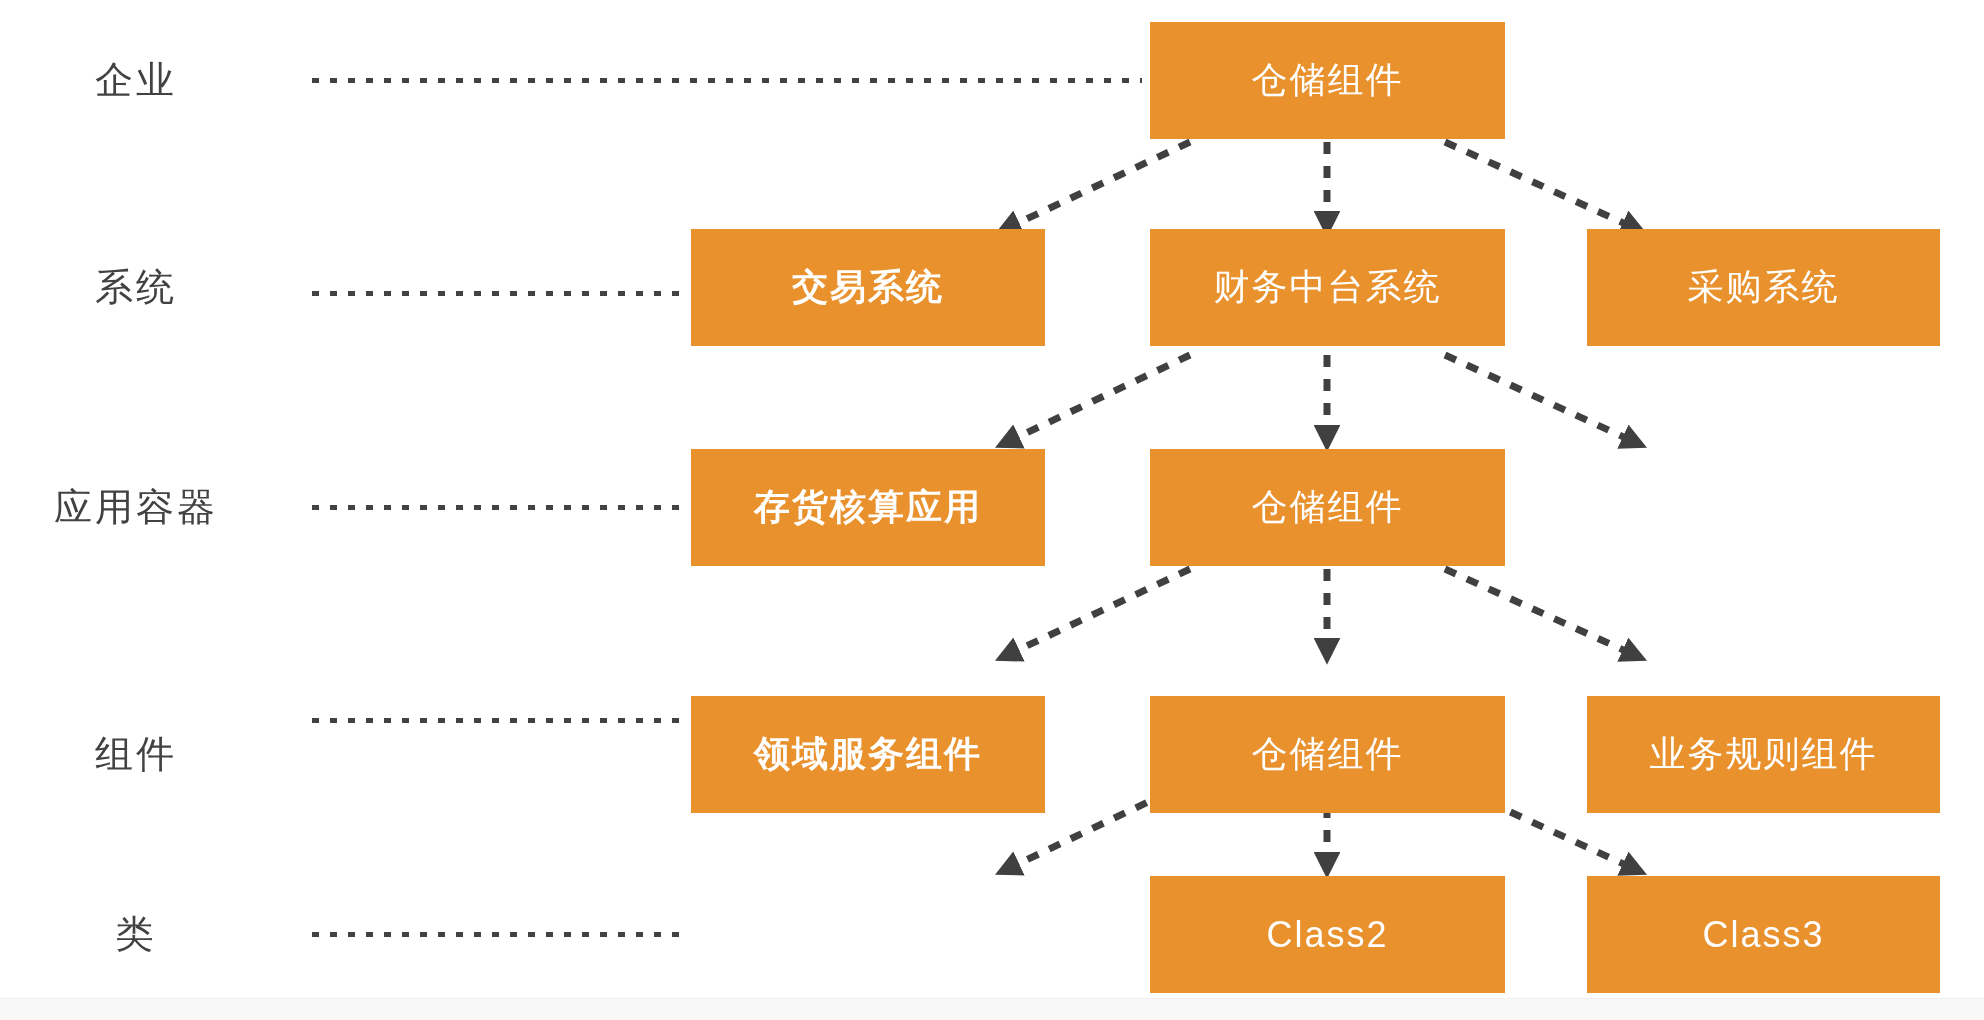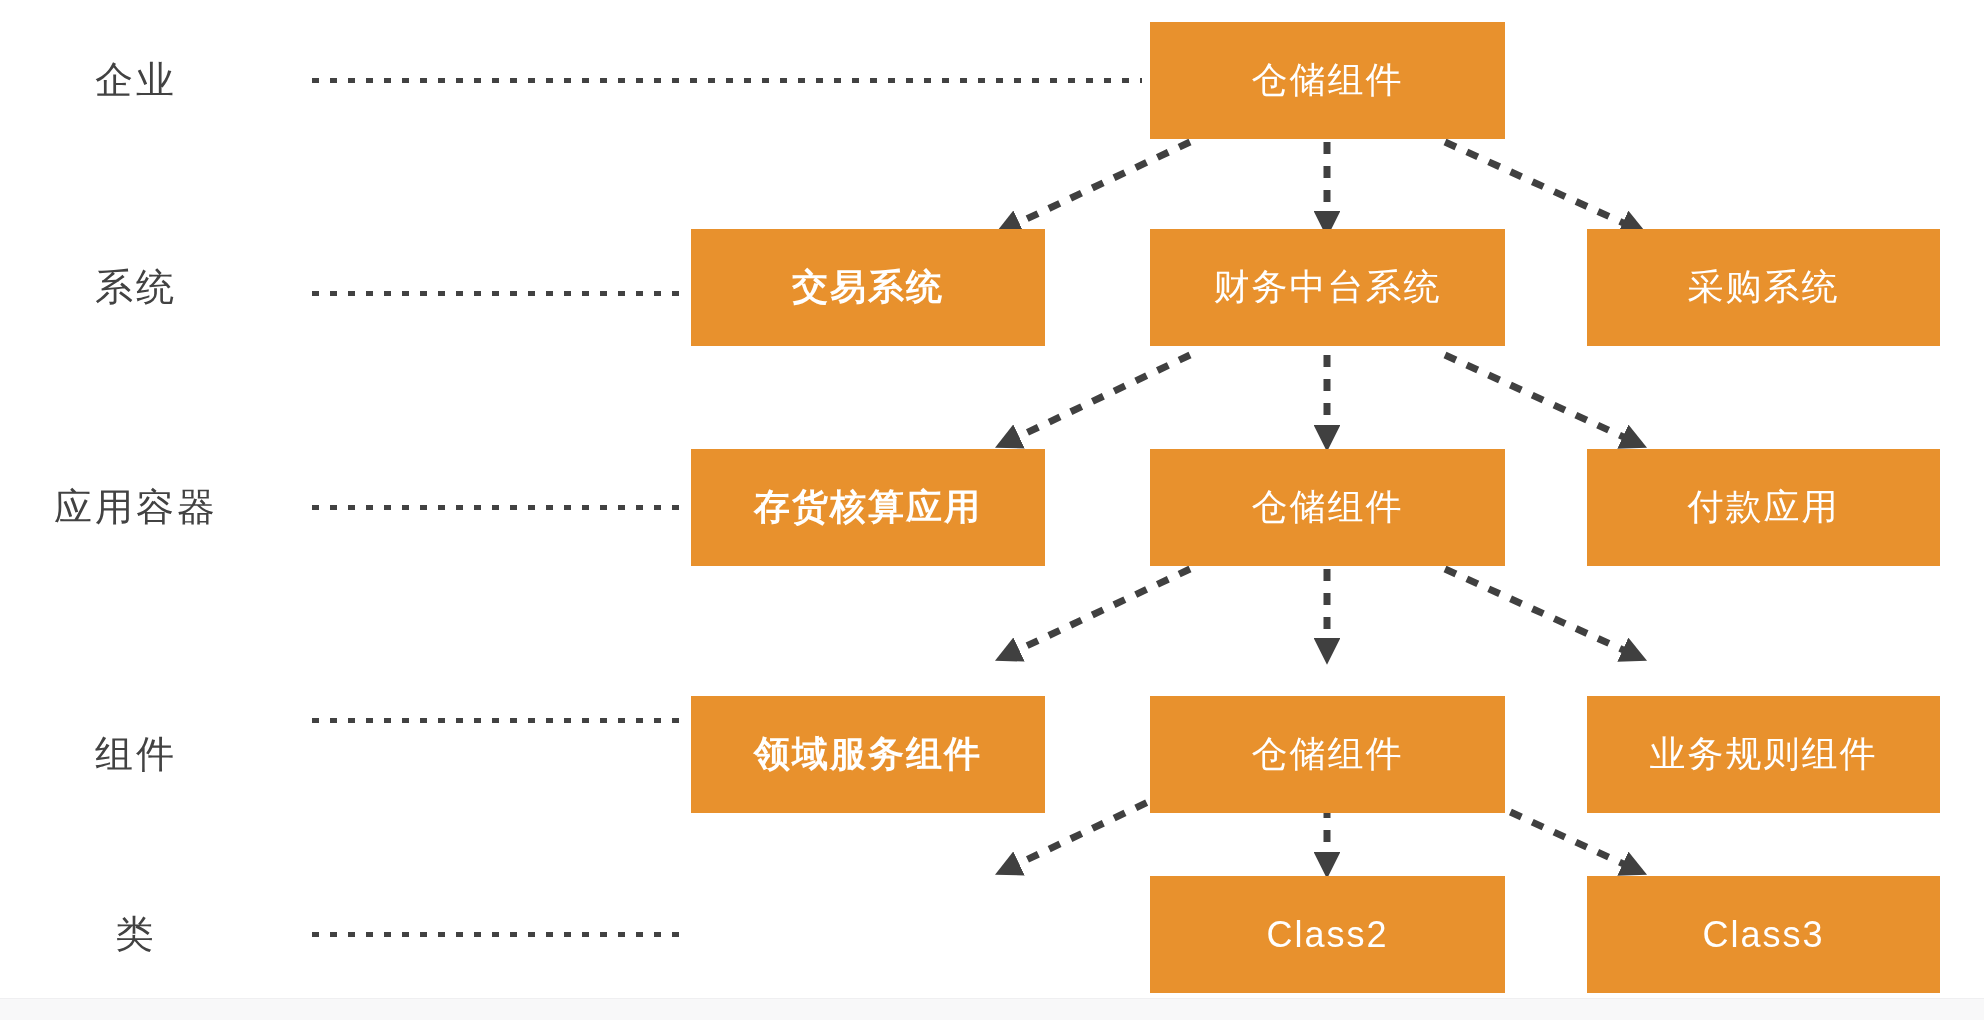--- a/index.html
+++ b/index.html
@@ -115,21 +115,20 @@
   <div class="row-label r5">类</div>
 
   <div class="node col-c r1">仓储组件</div>
 
   <div class="node col-l r2">交易系统</div>
   <div class="node col-c r2">财务中台系统</div>
   <div class="node col-l r3">存货核算应用</div>
 
   <div class="node col-r r2">采购系统</div>
   <div class="node col-c r3">仓储组件</div>
-  <div class="node col-r r3">付款应用</div>
 
   <div class="node col-l r4">领域服务组件</div>
   <div class="node col-c r4">仓储组件</div>
   <div class="node col-r r4">业务规则组件</div>
 
   <div class="node col-c r5">Class2</div>
   <div class="node col-r r5">Class3</div>
 
   <div class="footer-strip"></div>
 </div>

